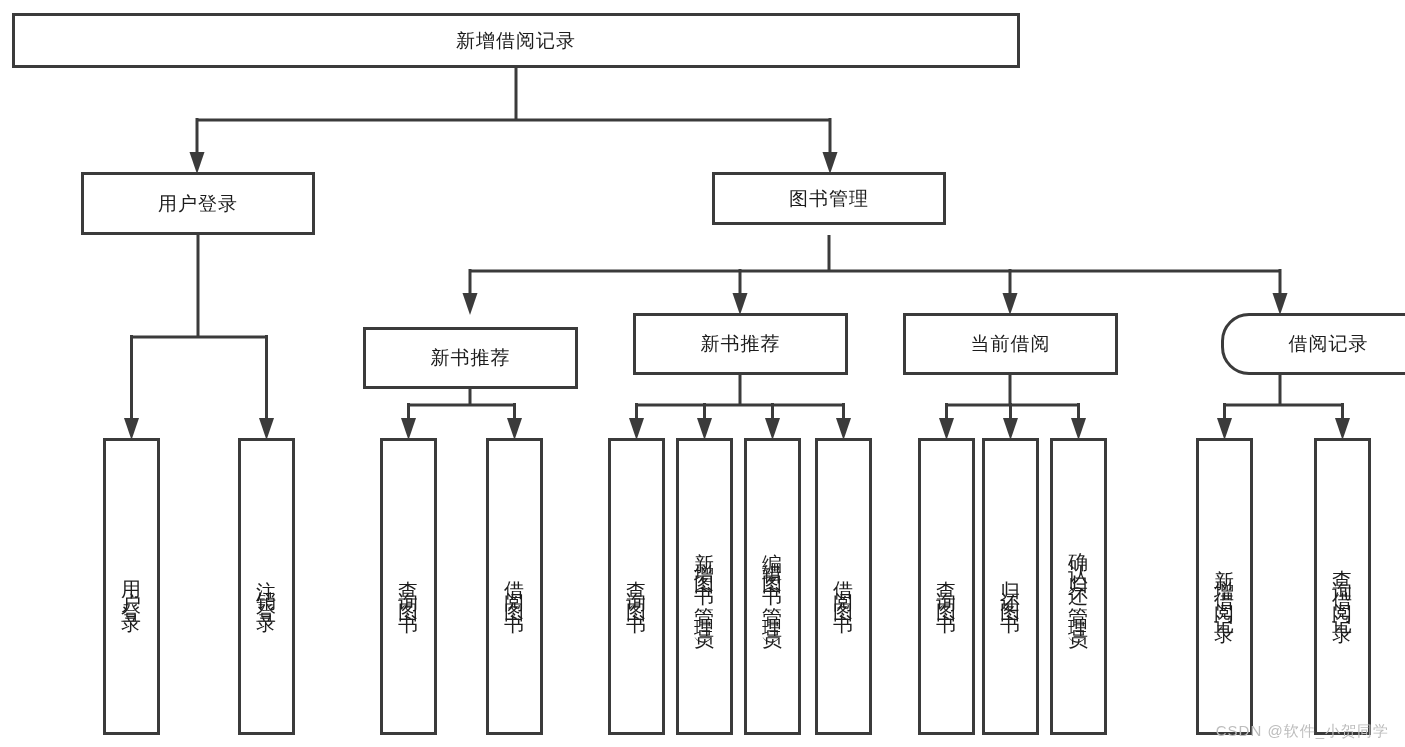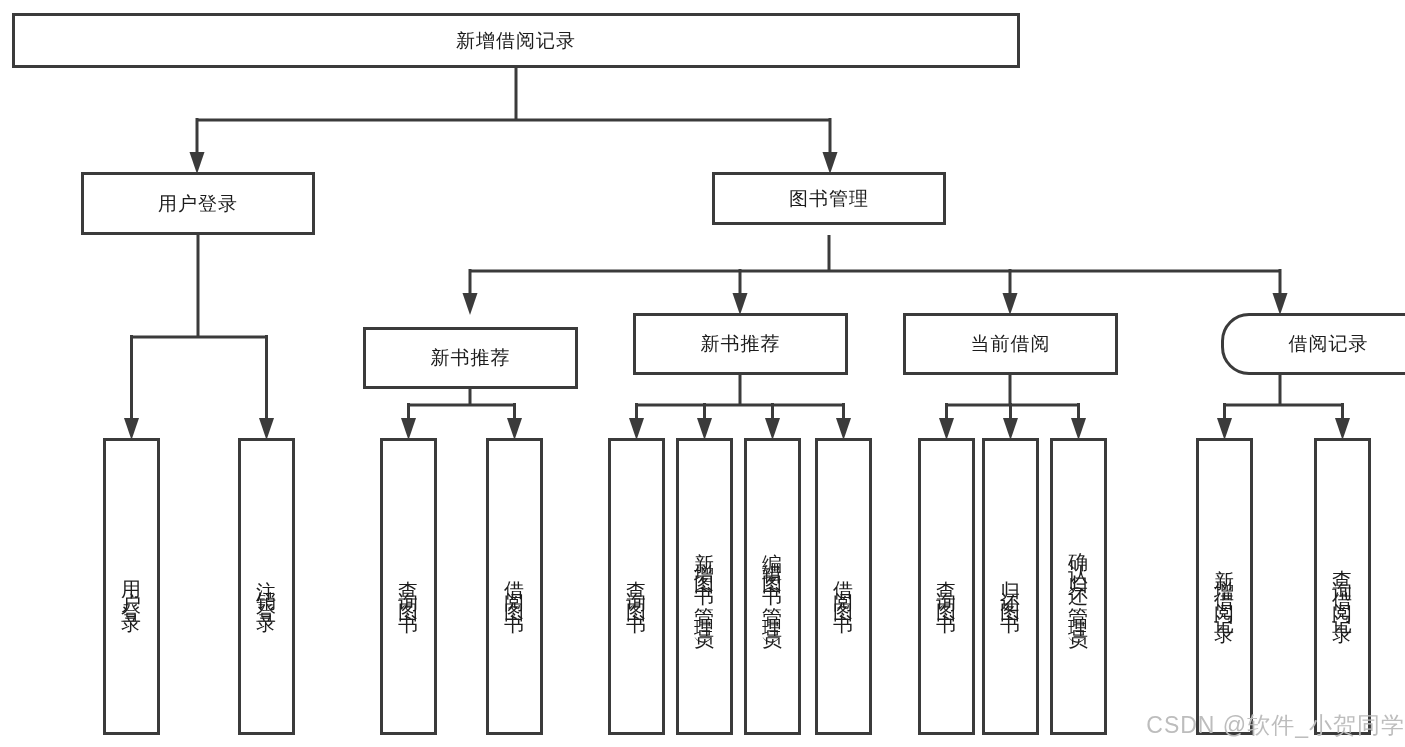--- a/index.html
+++ b/index.html
@@ -39,22 +39,22 @@
   .vlabel{
     writing-mode:vertical-rl;
     text-orientation:mixed;
     font-size:20px;
     letter-spacing:11px;
     line-height:1;
     white-space:nowrap;
   }
   #watermark{
     position:absolute;
-    right:0;bottom:6px;
-    font-size:23px;
+    right:16px;bottom:6px;
+    font-size:15px;
     color:var(--wm);
     letter-spacing:1px;
     z-index:3;
   }
   .root-box{left:12px;top:13px;width:1008px;height:55px;}
   .l2-user{left:81px;top:172px;width:234px;height:63px;}
   .l2-book{left:712px;top:172px;width:234px;height:53px;}
   .l3{top:313px;height:62px;width:215px;}
   .l3-a{left:363px;margin-top:14px;}
   .l3-b{left:633px;}

